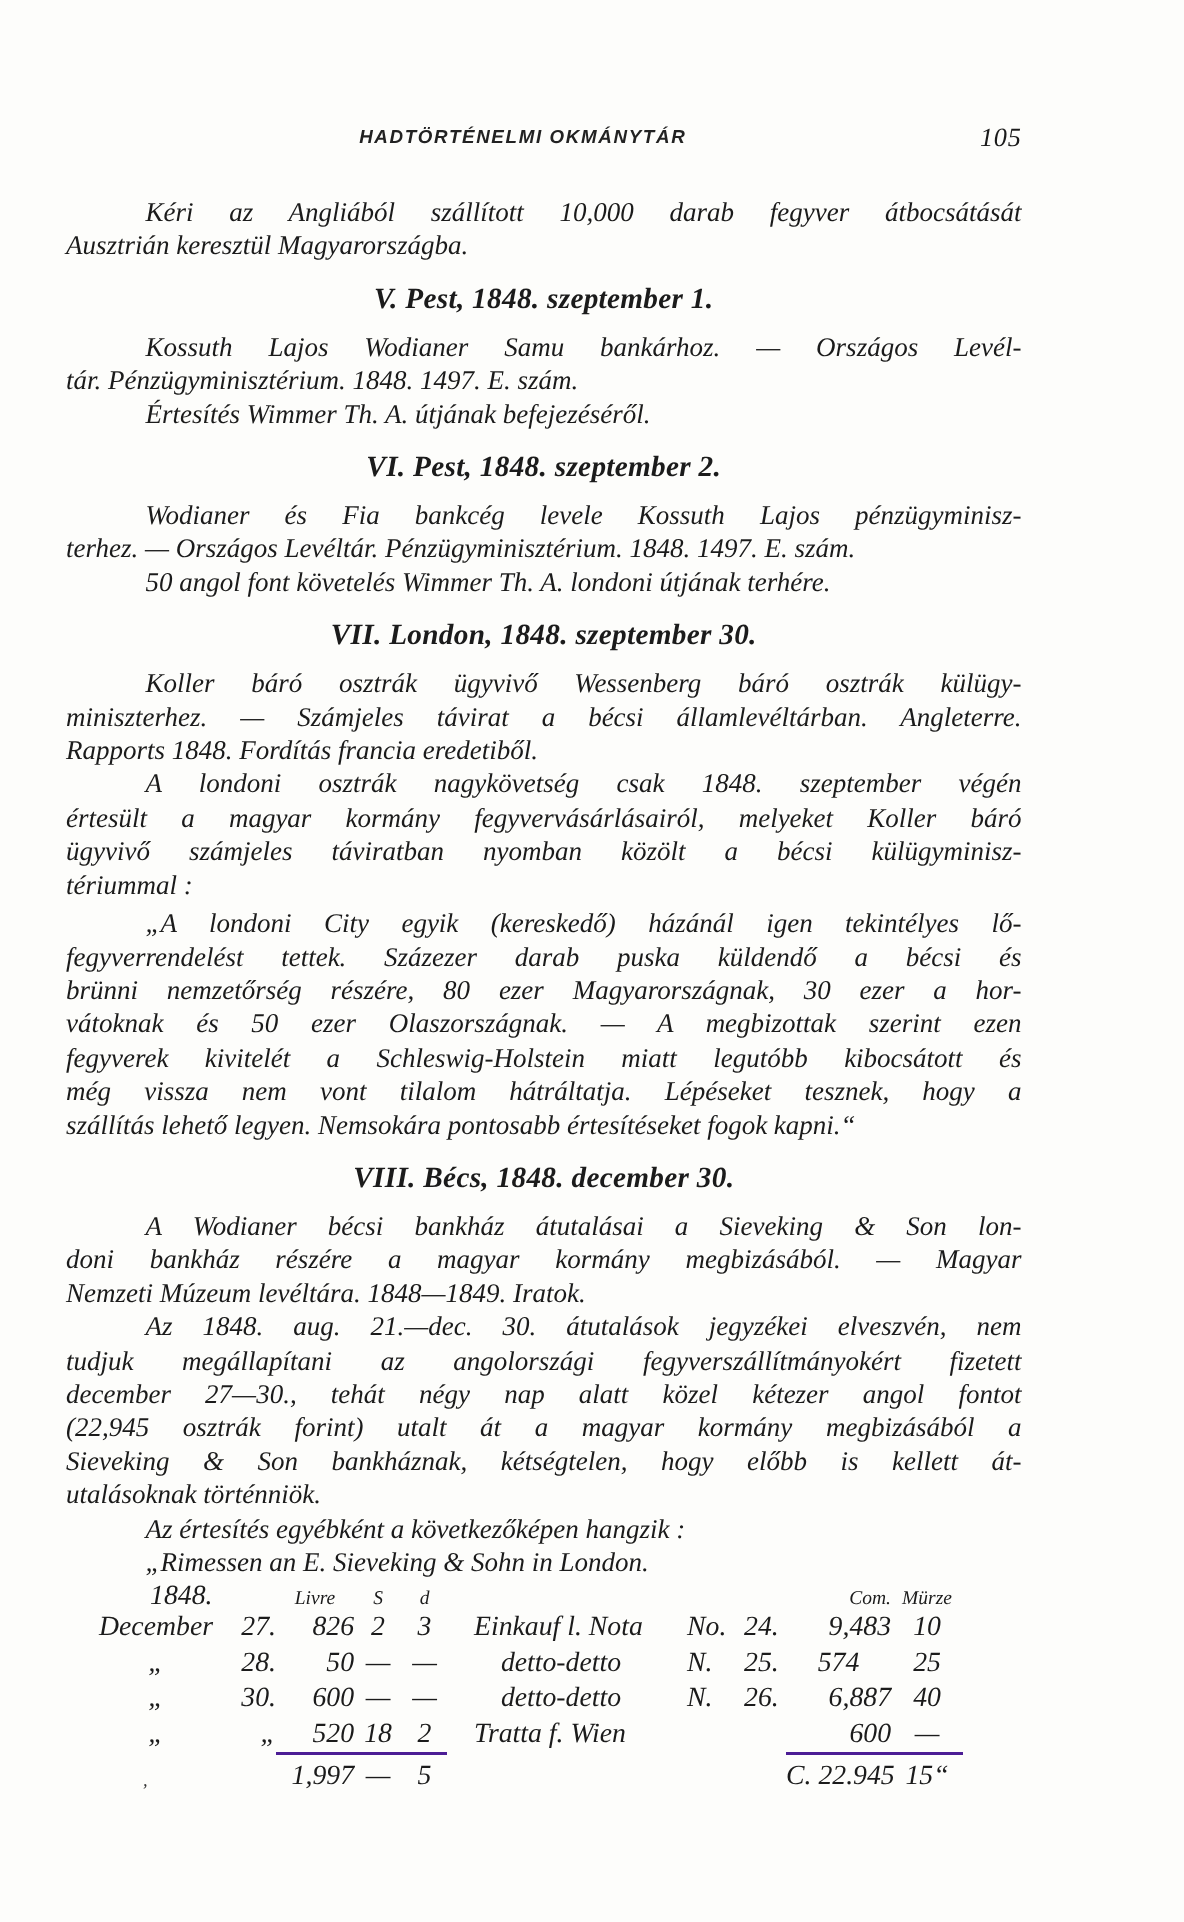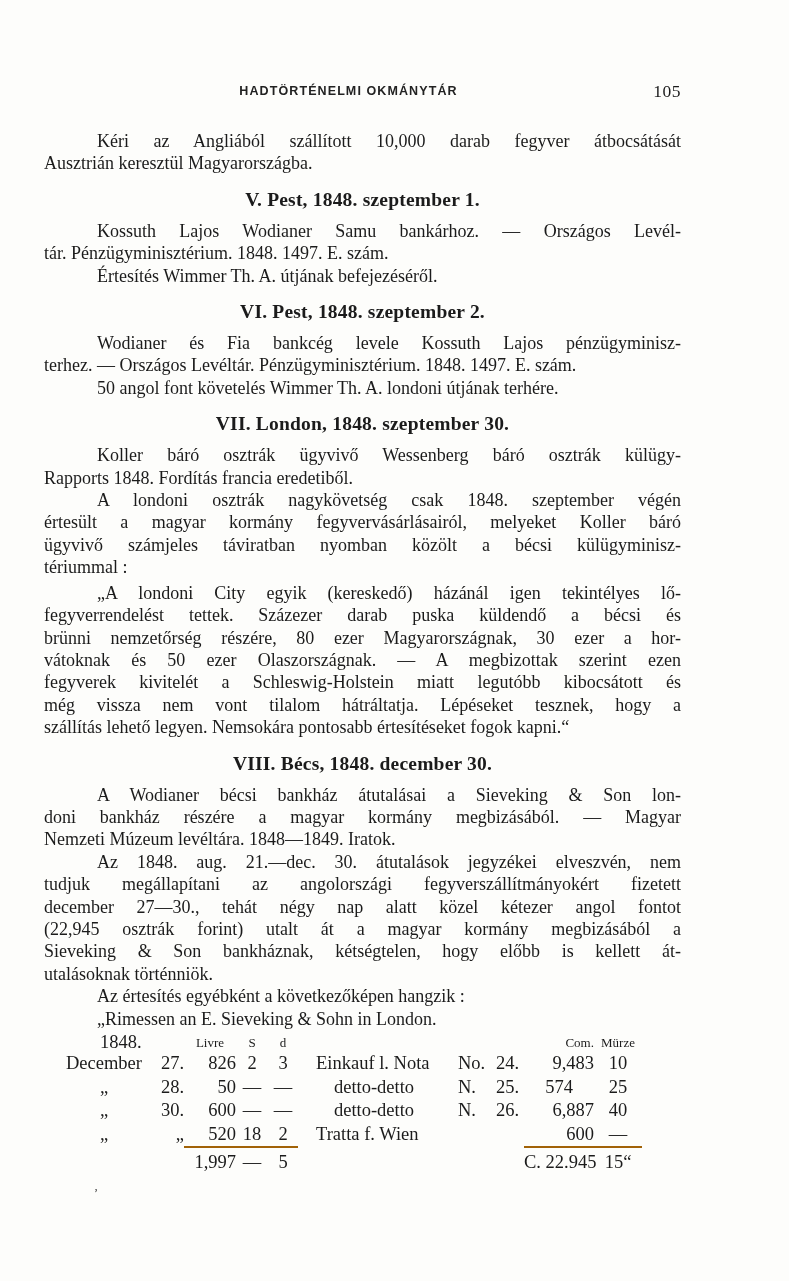--- a/index.html
+++ b/index.html
@@ -9,20 +9,21 @@
     color:#1b1b1b;
     font-family:"Liberation Serif", serif;
     overflow:hidden;
     position:relative;
   }
   .page{
     position:relative;
     box-sizing:border-box;
     width:789px;height:1068px;
     padding:84px 108px 0 44px;
+    font-style:italic;
   }
   
   .runhead{
     position:relative;
     height:18px;
     margin-bottom:28px;
   }
   .runhead-title{
     text-align:center;
     font-family:"Liberation Sans", sans-serif;
@@ -73,21 +74,21 @@
   .hdr-small{
     font-size:13px;
     line-height:18px;
     align-self:end;
   }
   .hdr-year{
     grid-column:1 / span 2;
     padding-left:36px;
     line-height:20px;
   }
-  .rule{ border-bottom:2px solid #a16207; }
+  .rule{ border-bottom:2px solid #4c1d95; }
   .tot{ padding-top:3px; }
   .desc-pad{ padding-left:18px; }
   .no-pad{ padding-left:8px; }
   .stray-mark{
     position:absolute;
     left:94px;top:1186px;
     font-size:12px;
     color:#333;
   }
 </style>
@@ -118,20 +119,21 @@
       <div class="para">
         <div class="line first">Wodianer és Fia bankcég levele Kossuth Lajos pénzügyminisz-</div>
         <div class="line last">terhez. — Országos Levéltár. Pénzügyminisztérium. 1848. 1497. E. szám.</div>
       </div>
       <div class="para">
         <div class="line first last">50 angol font követelés Wimmer Th. A. londoni útjának terhére.</div>
       </div>
       <div class="heading">VII. London, 1848. szeptember 30.</div>
       <div class="para">
         <div class="line first">Koller báró osztrák ügyvivő Wessenberg báró osztrák külügy-</div>
+        <div class="line">miniszterhez. — Számjeles távirat a bécsi államlevéltárban. Angleterre.</div>
         <div class="line last">Rapports 1848. Fordítás francia eredetiből.</div>
       </div>
       <div class="para">
         <div class="line first">A londoni osztrák nagykövetség csak 1848. szeptember végén</div>
         <div class="line">értesült a magyar kormány fegyvervásárlásairól, melyeket Koller báró</div>
         <div class="line">ügyvivő számjeles táviratban nyomban közölt a bécsi külügyminisz-</div>
         <div class="line last">tériummal :</div>
       </div>
       <div class="para quote">
         <div class="line first">„A londoni City egyik (kereskedő) házánál igen tekintélyes lő-</div>

